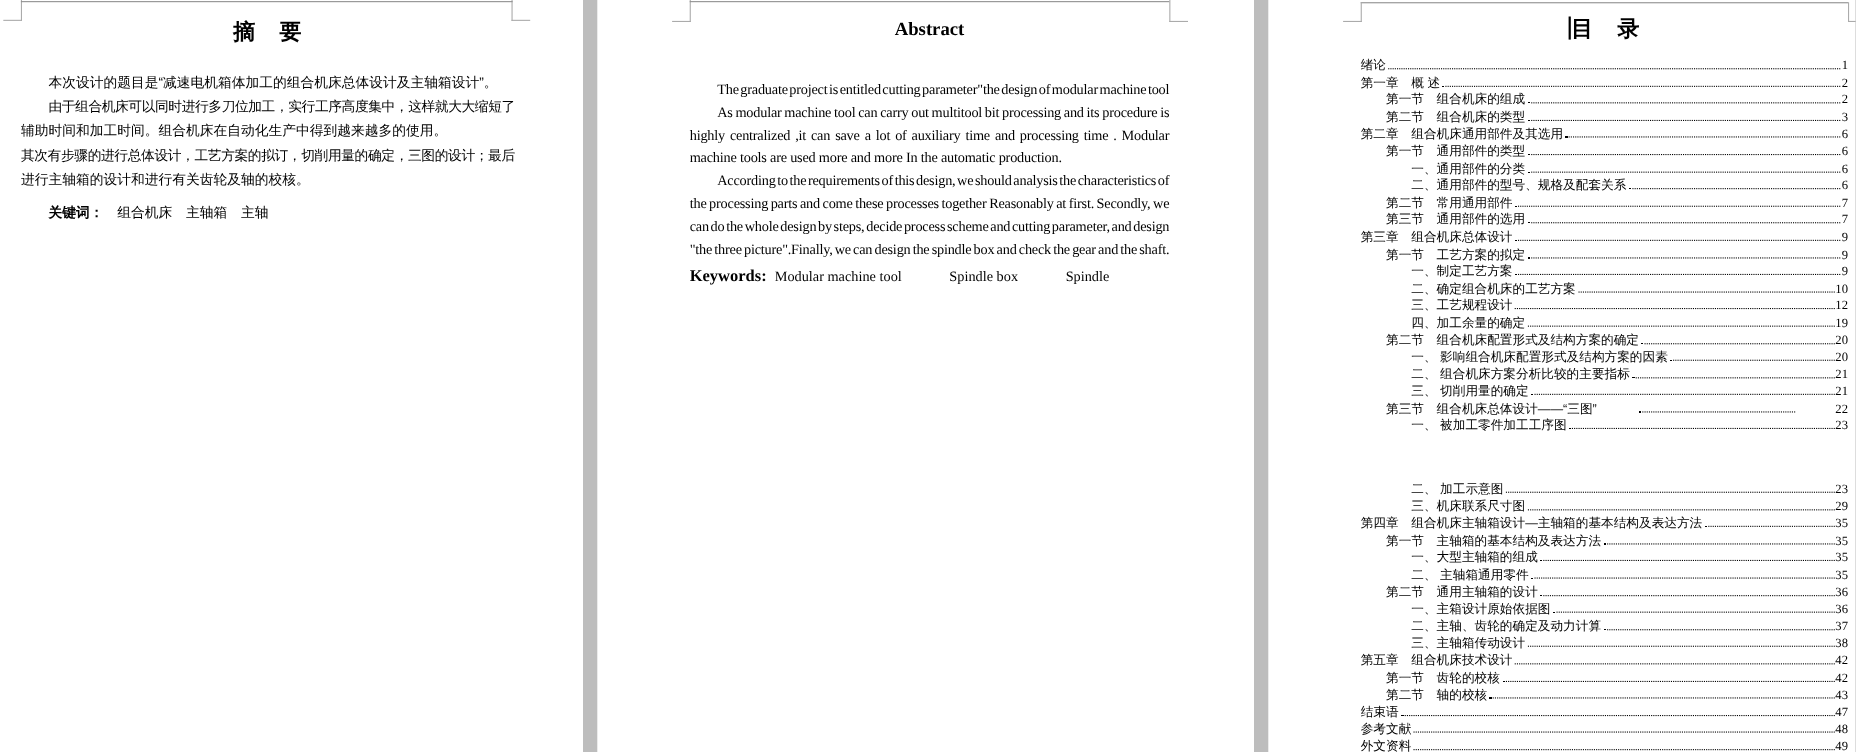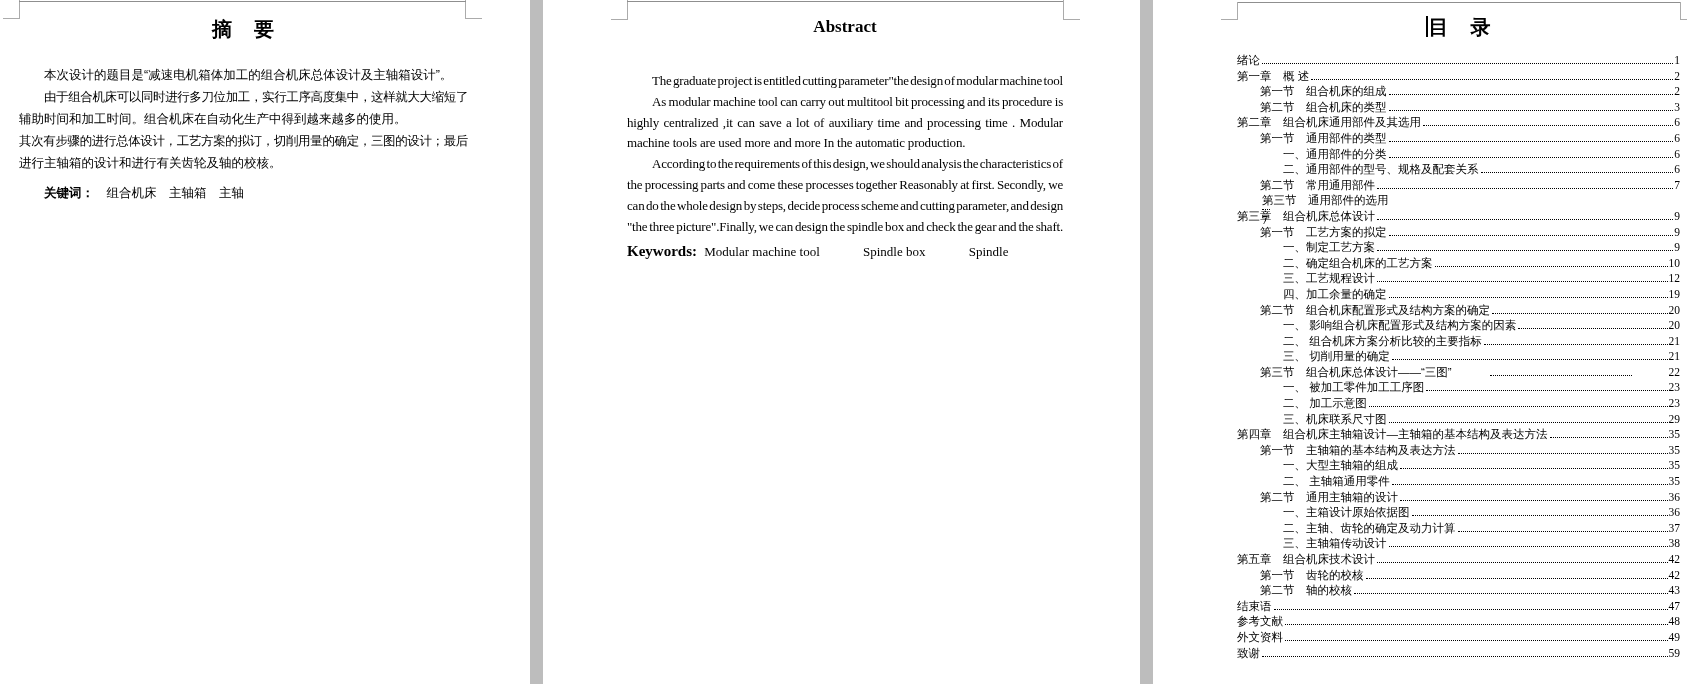--- a/index.html
+++ b/index.html
@@ -167,21 +167,21 @@
           <span class="leader"></span>
           <span class="toc-pg">6</span>
         </div>
 
         <div class="toc-row" style="padding-left: 23px;">
           <span class="toc-text">第二节　常用通用部件</span>
           <span class="leader"></span>
           <span class="toc-pg">7</span>
         </div>
 
-        <div class="toc-row" style="padding-left: 23px; flex-direction: column;">
+        <div class="toc-row" style="padding-left: 23px;">
           <span class="toc-text">第三节　通用部件的选用</span>
           <span class="leader"></span>
           <span class="toc-pg">7</span>
         </div>
 
         <div class="toc-row">
           <span class="toc-text">第三章　组合机床总体设计</span>
           <span class="leader"></span>
           <span class="toc-pg">9</span>
         </div>
@@ -245,21 +245,21 @@
           <span class="leader"></span>
           <span class="toc-pg">22</span>
         </div>
 
         <div class="toc-row" style="padding-left: 46px;">
           <span class="toc-text">一、 被加工零件加工工序图</span>
           <span class="leader"></span>
           <span class="toc-pg">23</span>
         </div>
 
-        <div class="toc-row" style="padding-left: 46px;">
+        <div class="toc-row" style="padding-left: 46px; margin-top: 42px;">
           <span class="toc-text">二、 加工示意图</span>
           <span class="leader"></span>
           <span class="toc-pg">23</span>
         </div>
 
         <div class="toc-row" style="padding-left: 46px;">
           <span class="toc-text">三、机床联系尺寸图</span>
           <span class="leader"></span>
           <span class="toc-pg">29</span>
         </div>

